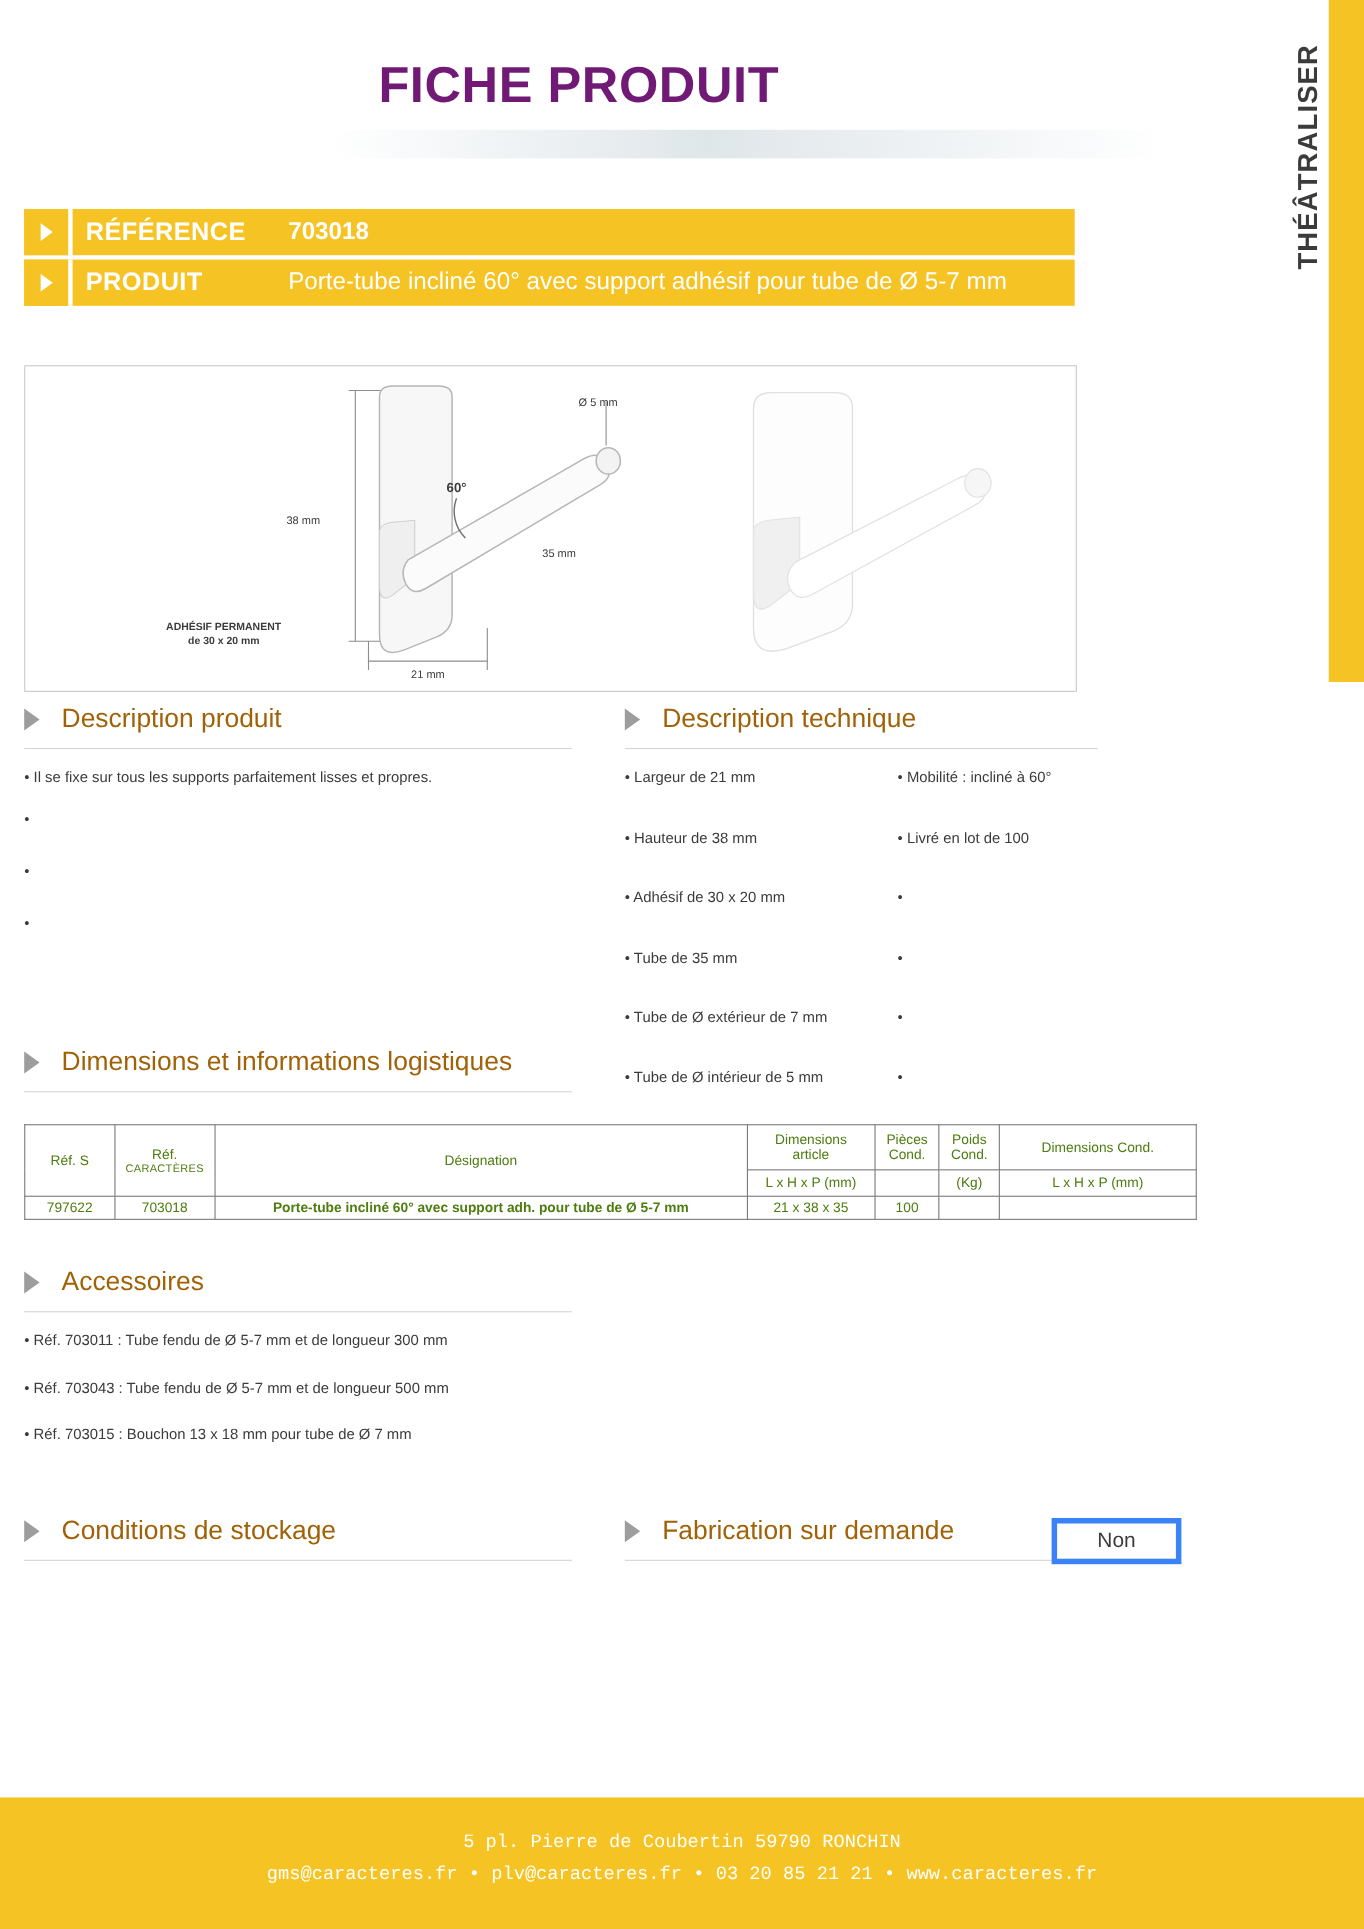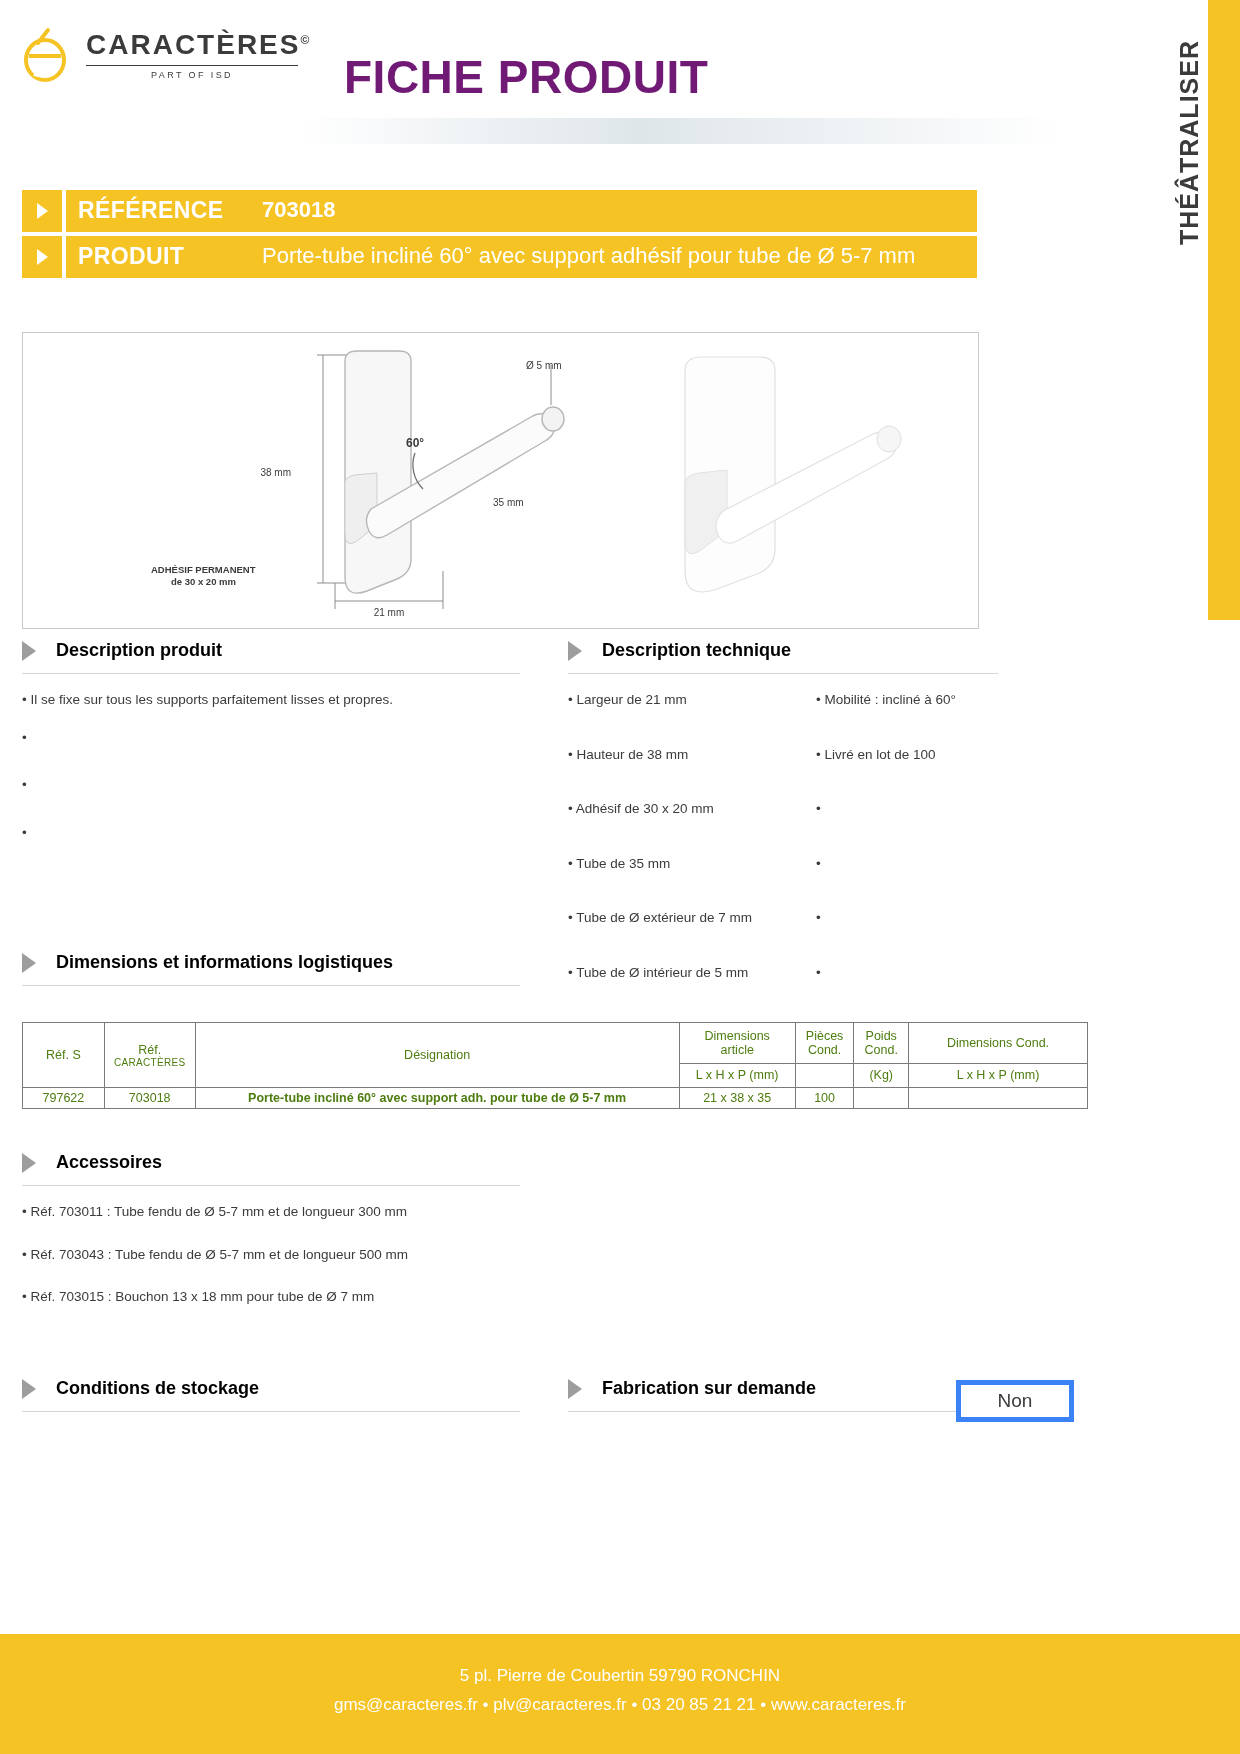--- a/index.html
+++ b/index.html
@@ -65,66 +65,51 @@
   .bar-val.bold { font-weight:bold; }
   
   .img-frame {
     position:absolute; left:22px; top:332px; width:955px; height:295px;
     border:1px solid #c9c9c9; background:#ffffff;
   }
   
   .sec { position:absolute; }
   .sec-head { display:flex; align-items:center; }
   .sec-arrow { width:0;height:0; border-left:14px solid #9d9d9d; border-top:10px solid transparent; border-bottom:10px solid transparent; margin-right:20px;}
-  .sec-title { font-size:18px; font-weight:bold; color:#000000; }
+  .sec-title { font-size:24px; font-weight:normal; color:#a16207; }
   .sec-rule { height:1px; background:#d5d5d5; margin-top:12px; }
   .bullets { margin-top:16px; }
   .bullet { font-size:13.5px; color:#3b3b3b; line-height:1.45; margin-bottom:18px; }
   .two-col { display:flex; }
   .two-col .col { }
   
   .tbl { position:absolute; left:22px; top:1022px; width:1066px; border-collapse:collapse; }
   .tbl td, .tbl th {
     border:1px solid #7a7a7a; font-size:12.5px; color:#4d7c0f;
     text-align:center; font-weight:normal; padding:3px 2px;margin-left:16px;
   }
   .tbl .tall { height:58px; }
   .small-caps { font-size:10px; letter-spacing:0.3px; }
   
   .footer {
-    position:absolute; left:0; bottom:0; width:1240px; height:120px; background:#f6c324;
+    position:absolute; left:0; bottom:0; width:1240px; height:120px; background:#f6c324;font-family:Liberation Mono, monospace;
   }
   .footer-inner { text-align:center; padding-top:28px; color:#ffffff; font-size:17px; line-height:1.7; }
   .non-box {
     border:5px solid #3b82f6; width:108px; height:32px; line-height:32px;
     text-align:center; font-size:19px; color:#3b3b3b; background:#ffffff;
   }
 </style>
 </head>
 <body>
 
 <div class="side-tab"></div>
 <div class="side-label">THÉÂTRALISER</div>
 
 <div class="header">
-  <div class="logo-block">
-    <div class="logo-e">
-      <svg width="46" height="58" viewBox="0 0 46 58">
-        <ellipse cx="23" cy="34" rx="19" ry="20" fill="none" stroke="#f6c324" stroke-width="4"></ellipse>
-        <path d="M7 30 h32" stroke="#f6c324" stroke-width="4" fill="none"></path>
-        <path d="M26 4 L16 17" stroke="#f6c324" stroke-width="4" fill="none" stroke-linecap="round"></path>
-        <path d="M30 44 a16 16 0 0 1 -18 4" stroke="#ffffff" stroke-width="4" fill="none"></path>
-      </svg>
-    </div>
-    <div class="brand">
-      <div class="brand-name"><span>CARACTÈRES</span><sup>©</sup></div>
-      <div class="brand-rule"></div>
-      <div class="brand-sub">PART OF ISD</div>
-    </div>
-  </div>
   <div class="doc-title">FICHE PRODUIT</div>
 </div>
 <div class="header-fade"></div>
 
 <div class="ref-wrap">
   <div class="bar">
     <div class="marker"></div>
     <div class="divider"></div>
     <div class="bar-row">
       <div class="bar-lab">RÉFÉRENCE</div>

